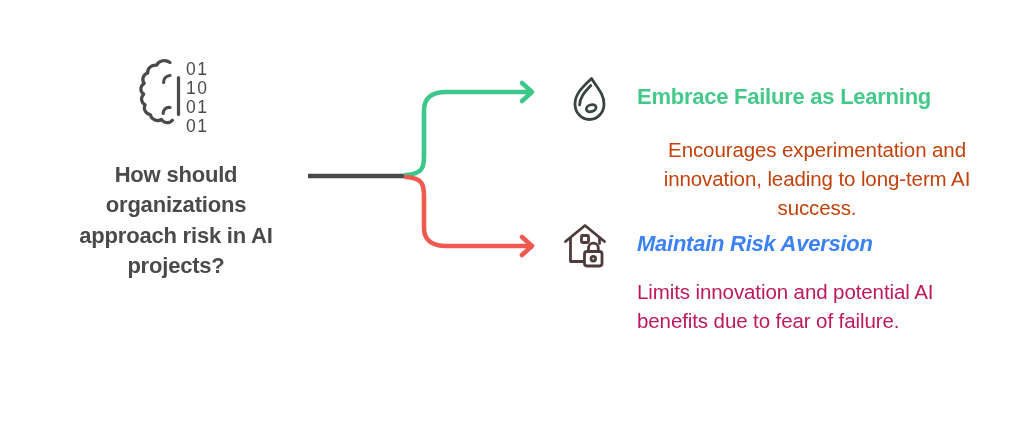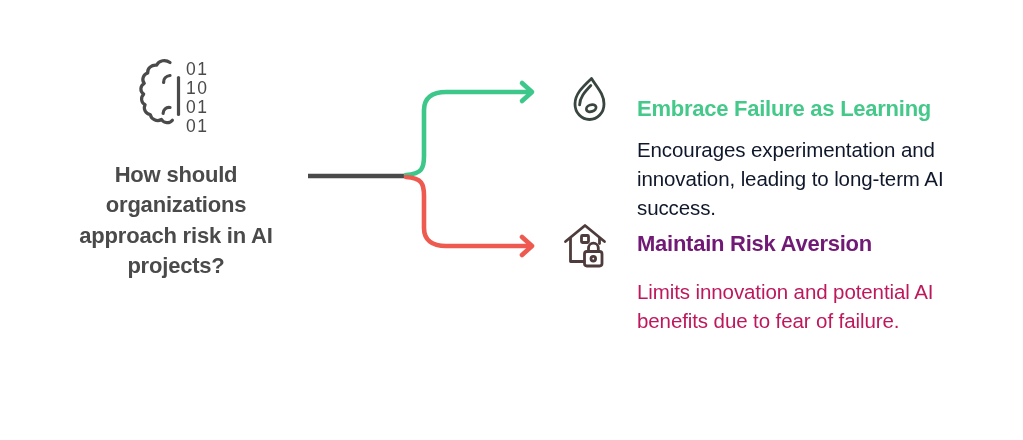--- a/index.html
+++ b/index.html
@@ -65,40 +65,42 @@
 
   .branch-heading {
     position: absolute;
     font-size: 22px;
     font-weight: bold;
     letter-spacing: -0.25px;
     white-space: nowrap;
   }
   #heading-green {
     left: 637px;
-    top: 96px;
+    top: 84px;
     color: #45c98a;
   }
   #heading-red {
     left: 637px;
     top: 231px;
-    color: #701a75;
+    color: #3b82f6;
+    font-style: italic;
   }
 
   .branch-body {
     position: absolute;
     width: 360px;
     font-size: 20.5px;
     line-height: 1.42;
     letter-spacing: -0.1px;
   }
   #body-green {
     left: 637px;
     top: 135px;
-    color: #0f172a;
+    color: #c2410c;
+    text-align: center;
   }
   #body-red {
     left: 637px;
     top: 277px;
     color: #be185d;
   }
 </style>
 </head>
 <body>
 

